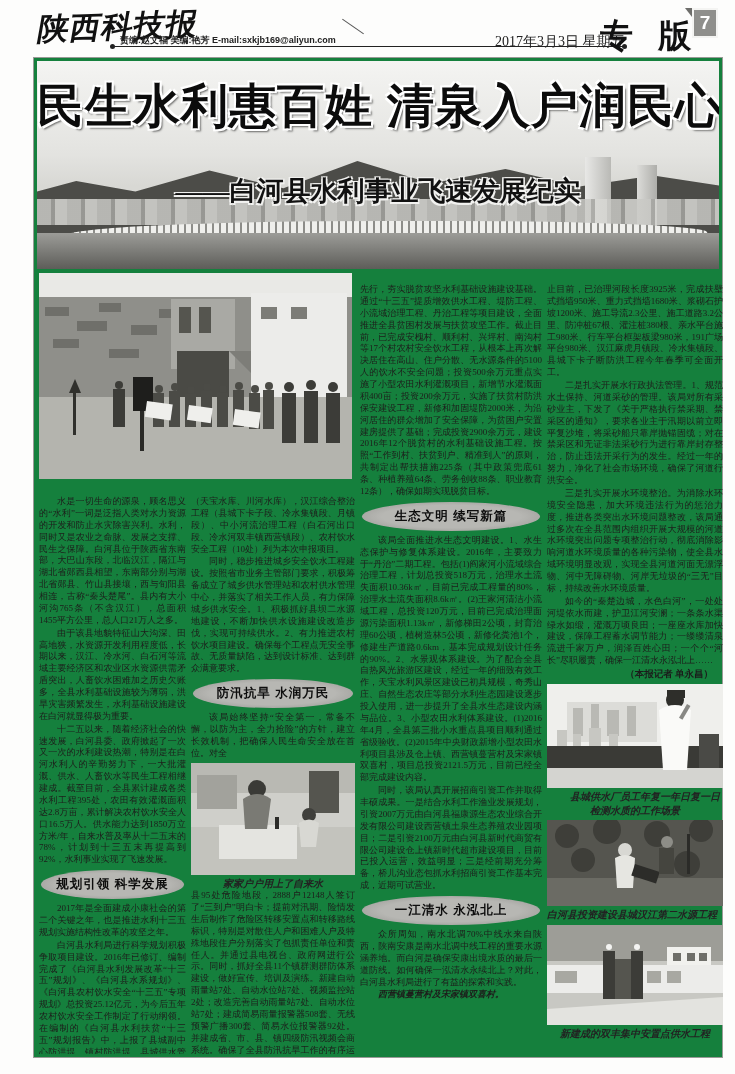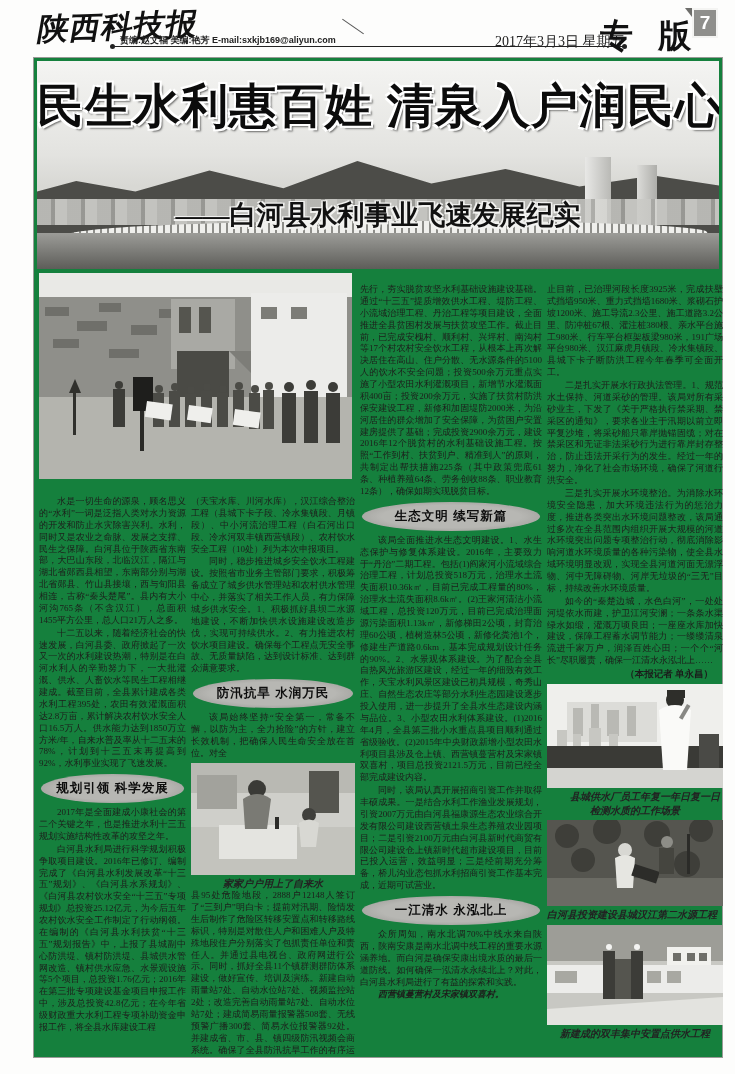--- a/index.html
+++ b/index.html
@@ -46,21 +46,20 @@
   .headline {
     position:absolute; left:0; top:14px; width:100%; text-align:center;
     font-size:47px; font-weight:900; letter-spacing:1px; color:#0c0c0c; white-space:nowrap;
     font-family:"Liberation Sans",sans-serif;
     text-shadow:-2px -2px 0 #fff,2px -2px 0 #fff,-2px 2px 0 #fff,2px 2px 0 #fff,3px 3px 2px rgba(0,0,0,.55);
   }
   .subheadline {
     position:absolute; left:0; top:112px; width:100%; text-align:center;
     font-size:27px; font-weight:900; color:#111;
     text-shadow:-1.5px -1.5px 0 #f2f2f0,1.5px -1.5px 0 #f2f2f0,-1.5px 1.5px 0 #f2f2f0,1.5px 1.5px 0 #f2f2f0;
-    margin-top:24px;
   }
   
   .photo { position:relative; overflow:hidden; background:#cfcfcb; }
   .photo svg { display:block; width:100%; height:100%; }
   .caption { font-size:10px; font-weight:bold; font-style:italic; text-align:center; color:#222; line-height:1.35; }
   
   .col { position:absolute; overflow:hidden; }
   .col p { font-size:9px; line-height:1.32; text-align:justify; text-indent:2em; color:#1d1d1b; margin-bottom:1px;}
   .col p.noindent { text-indent:0; }
   .col p.lead-italic { font-style:italic; font-weight:bold; }
@@ -164,20 +163,21 @@
               <rect x="196" y="136" width="26" height="16" transform="rotate(8 196 136)"></rect>
             </g>
           <path d="M30 120 l6 -14 6 14 z" fill="#30302c"></path>
             <rect x="34" y="120" width="3" height="42" fill="#30302c"></rect>
         </svg>
       </div>
     </div>
 
     <div class="col" style="left:5px; top:438px; width:147px; height:558px;">
       <p>水是一切生命的源泉，顾名思义的“水利”一词是泛指人类对水力资源的开发和防止水灾除害兴利。水利，同时又是农业之命脉、发展之支撑、民生之保障。白河县位于陕西省东南部，大巴山东段，北临汉江，隔江与湖北省郧西县相望，东南部分别与湖北省郧县、竹山县接壤，西与旬阳县相连，古称“秦头楚尾”。县内有大小河沟765条（不含汉江），总面积1455平方公里，总人口21万人之多。</p>
+      <p>由于该县地貌特征山大沟深、田高地狭，水资源开发利用程度低，长期以来，汉江、冷水河、白石河等流域主要经济区和农业区水资源供需矛盾突出，人畜饮水困难加之历史欠账多，全县水利基础设施较为薄弱，洪旱灾害频繁发生，水利基础设施建设在白河就显得极为重要。</p>
       <p>十二五以来，随着经济社会的快速发展，白河县委、政府掀起了一次又一次的水利建设热潮，特别是在白河水利人的辛勤努力下，一大批灌溉、供水、人畜饮水等民生工程相继建成。截至目前，全县累计建成各类水利工程395处，农田有效灌溉面积达2.8万亩，累计解决农村饮水安全人口16.5万人。供水能力达到1850万立方米/年，自来水普及率从十二五末的78%，计划到十三五末再提高到92%，水利事业实现了飞速发展。</p>
       <div class="pill">规划引领 科学发展</div>
       <p>2017年是全面建成小康社会的第二个关键之年，也是推进水利十三五规划实施结构性改革的攻坚之年。</p>
       <p>白河县水利局进行科学规划积极争取项目建设。2016年已修订、编制完成了《白河县水利发展改革“十三五”规划》、《白河县水系规划》、《白河县农村饮水安全“十三五”专项规划》总投资25.12亿元，为今后五年农村饮水安全工作制定了行动纲领。在编制的《白河县水利扶贫“十三五”规划报告》中，上报了县城副中心防洪堤、镇村防洪堤、县城供水管网改造、镇村供水应急、水景观设施等5个项目，总投资1.76亿元；2016年在第三批专项建设基金项目申报工作中，涉及总投资42.8亿元；在今年省级财政重大水利工程专项补助资金申报工作，将全县水库建设工程</p>
     </div>
 
     <div class="col" style="left:157px; top:438px; width:164px; height:558px;">
       <p class="noindent">（天宝水库、川河水库），汉江综合整治工程（县城下卡子段、冷水集镇段、月镇段）、中小河流治理工程（白石河出口段、冷水河双丰镇西营镇段）、农村饮水安全工程（10处）列为本次申报项目。</p>
       <p>同时，稳步推进城乡安全饮水工程建设。按照省市业务主管部门要求，积极筹备成立了城乡供水管理站和农村供水管理中心，并落实了相关工作人员，有力保障城乡供水安全。1、积极抓好县坝二水源地建设，不断加快供水设施建设改造步伐，实现可持续供水。2、有力推进农村饮水项目建设。确保每个工程点无安全事故、无质量缺陷，达到设计标准、达到群众满意要求。</p>
       <div class="pill">防汛抗旱 水润万民</div>

